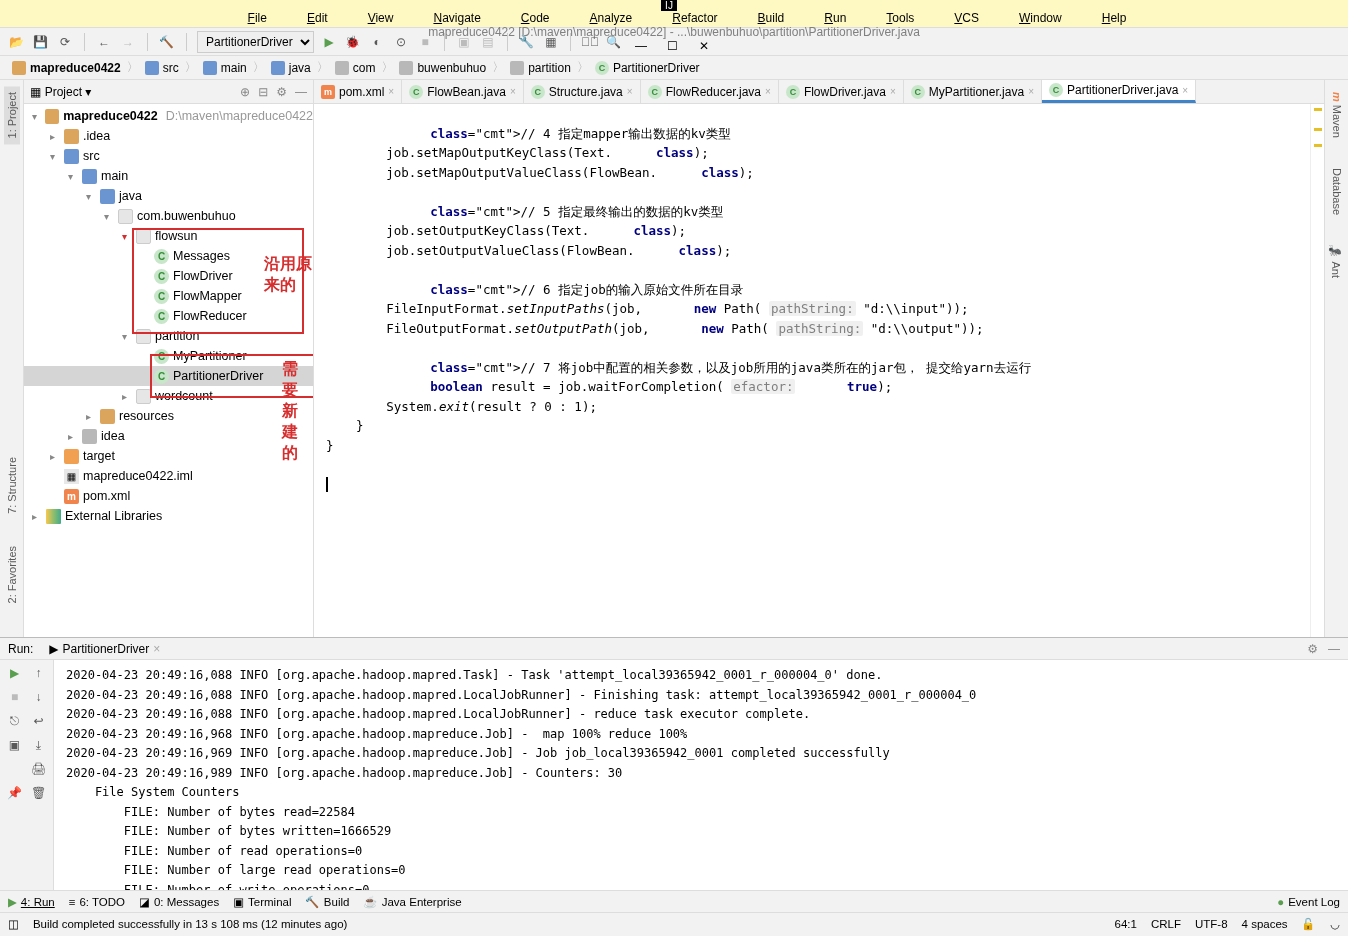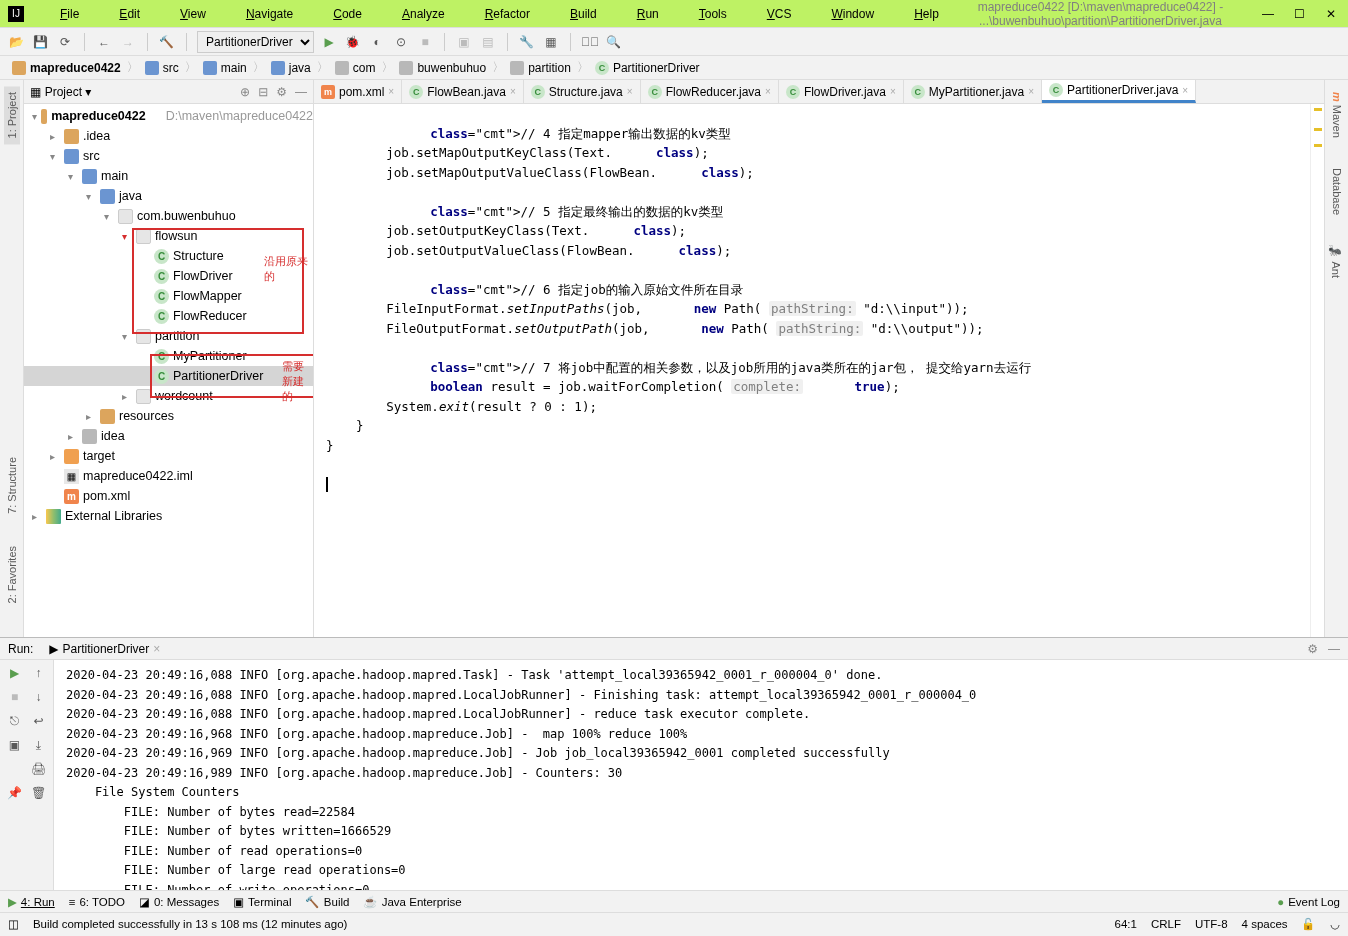--- a/index.html
+++ b/index.html
@@ -1,17 +1,17 @@
 <!DOCTYPE html>
 <html><head>
 <meta charset="utf-8">
 <style>
 * { margin: 0; padding: 0; box-sizing: border-box; }
 body { font-family: "Segoe UI", Tahoma, sans-serif; font-size: 12px; background: #f2f2f2; color: #000; overflow: hidden; width: 1348px; height: 936px; }
-.title-bar { height: 28px; display: flex; align-items: center; padding: 0 8px; background: #bef264; border-bottom: 1px solid #ddd; }
+.title-bar { height: 28px; display: flex; align-items: center; padding: 0 20px; background: #fef9c3; border-bottom: 1px solid #ddd; flex-direction: column; }
 .title-bar .app-icon { width: 16px; height: 16px; background: #000; color: #fff; font-size: 10px; display: flex; align-items: center; justify-content: center; margin-right: 10px; }
 .title-bar .menu { display: flex; gap: 14px; }
 .title-bar .menu span { cursor: default; margin-left: 26px; }
 .title-bar .menu span u { text-decoration: underline; }
 .title-bar .title-path { flex: 1; text-align: center; color: #808080; font-size: 12px; }
 .title-bar .win-controls { display: flex; gap: 18px; align-items: center; }
 .title-bar .win-controls div { width: 14px; height: 14px; }
 .toolbar { height: 28px; background: #f2f2f2; display: flex; align-items: center; padding: 0 8px; gap: 6px; border-bottom: 1px solid #ddd; }
 .toolbar .sep { width: 1px; height: 18px; background: #ccc; margin: 0 4px; }
 .toolbar .tb-icon { width: 18px; height: 18px; display: flex; align-items: center; justify-content: center; color: #595959; }
@@ -35,21 +35,21 @@
 .folder-ico { background: #dca55d; border-radius: 2px; }
 .folder-blue { background: #6b95d1; border-radius: 2px; }
 .folder-gray { background: #b8b8b8; border-radius: 2px; }
 .folder-orange { background: #f0a050; border-radius: 2px; }
 .class-ico { background: #c8e6c9; border-radius: 50%; color: #388e3c; font-weight: bold; }
 .pkg-ico { background: #e6e6e6; border-radius: 2px; border: 1px solid #ccc; }
 .maven-ico { background: #f0844c; border-radius: 2px; color: #fff; font-size: 9px; font-weight: bold; }
 .lib-ico { background: linear-gradient(90deg, #f9c74f, #90be6d, #43aa8b); border-radius: 1px; }
 .scratch-ico { background: #4dabf7; border-radius: 50%; }
 .red-box { border: 2px solid #d62e2e; }
-.red-label { color: #d62e2e; font-size: 11px; position: absolute; }
+.red-label { color: #d62e2e; font-size: 16px; position: absolute; font-weight: bold; }
 .editor-area { flex: 1; display: flex; flex-direction: column; background: #fff; }
 .editor-tabs { height: 24px; display: flex; background: #f2f2f2; border-bottom: 1px solid #ddd; align-items: stretch; overflow: hidden; }
 .editor-tabs .tab { display: flex; align-items: center; gap: 4px; padding: 0 7px; border-right: 1px solid #ddd; font-size: 12px; }
 .editor-tabs .tab.active { background: #fff; border-bottom: 3px solid #4083c9; }
 .editor-tabs .tab .close { color: #aaa; font-size: 10px; }
 .editor-body { flex: 1; display: flex; overflow: hidden; }
 .gutter { width: 50px; text-align: right; color: #aaa; font-family: Consolas, monospace; font-size: 12px; line-height: 19.5px; padding-right: 10px; background: #fff; border-right: 1px solid #eee; }
 .code { flex: 1; font-family: Consolas, monospace; font-size: 12.5px; line-height: 19.5px; padding-left: 12px; white-space: pre; overflow: auto; }
 .code .kw { color: #000080; font-weight: bold; margin-left: 44px; }
 .code .param { color: #808080; background: #f0f0f0; border-radius: 2px; padding: 0 2px; }
@@ -189,21 +189,21 @@
         <span>⊟</span>
         <span>⚙</span>
         <span>—</span>
       </div>
     </div>
     <div class="tree tree-container">
       <div class="tree-row" style="padding-left:8px">
           <span class="arrow">▾</span>
           <span class="ticon folder-ico"></span>
           <b>mapreduce0422</b>
-          <span style="color:#999;margin-left:16px">D:\maven\mapreduce0422</span>
+          <span style="color:#999;margin-left:4px">D:\maven\mapreduce0422</span>
         </div>
       <div class="tree-row" style="padding-left:26px">
           <span class="arrow">▸</span>
           <span class="ticon folder-ico"></span>
           <span>.idea</span>
         </div>
       <div class="tree-row" style="padding-left:26px">
           <span class="arrow">▾</span>
           <span class="ticon folder-blue"></span>
           <span>src</span>
@@ -226,21 +226,21 @@
 
       <div style="position:absolute;left:108px;top:124px;width:172px;height:106px" class="red-box"></div>
       <span class="red-label" style="left:240px;top:150px">沿用原来的</span>
       <div class="tree-row" style="padding-left:98px">
           <span class="arrow" style="color:#d62e2e">▾</span>
           <span class="ticon pkg-ico"></span>
           <span>flowsun</span>
         </div>
       <div class="tree-row" style="padding-left:130px">
           <span class="ticon class-ico">C</span>
-          <span>Structure</span>
+          <span>Messages</span>
         </div>
       <div class="tree-row" style="padding-left:130px">
           <span class="ticon class-ico">C</span>
           <span>FlowDriver</span>
         </div>
       <div class="tree-row" style="padding-left:130px">
           <span class="ticon class-ico">C</span>
           <span>FlowMapper</span>
         </div>
       <div class="tree-row" style="padding-left:130px">
@@ -346,21 +346,21 @@
 
         <span <span="" class="kw">class</span>="cmt"&gt;// 5 指定最终输出的数据的kv类型
         job.setOutputKeyClass(Text.<span class="kw">class</span>);
         job.setOutputValueClass(FlowBean.<span class="kw">class</span>);
 
         <span <span="" class="kw">class</span>="cmt"&gt;// 6 指定job的输入原始文件所在目录
         FileInputFormat.<span class="ital">setInputPaths</span>(job, <span class="kw">new</span> Path( <span class="param">pathString:</span> "d:\\input"));
         FileOutputFormat.<span class="ital">setOutputPath</span>(job, <span class="kw">new</span> Path( <span class="param">pathString:</span> "d:\\output"));
 
         <span <span="" class="kw">class</span>="cmt"&gt;// 7 将job中配置的相关参数，以及job所用的java类所在的jar包， 提交给yarn去运行
-        <span class="kw">boolean</span> result = job.waitForCompletion( <span class="param">complete:</span> <span class="kw">true</span>);
+        <span class="kw">boolean</span> result = job.waitForCompletion( <span class="param">efactor:</span> <span class="kw">true</span>);
         System.<span class="ital">exit</span>(result ? 0 : 1);
     }
 }
 
 <span class="cursor"></span>
 </div>
       <div class="marker-bar">
         <div class="mark" style="top:4px;background:#e6c029"></div>
         <div class="mark" style="top:24px;background:#e6c029"></div>
         <div class="mark" style="top:40px;background:#e6c029"></div>

